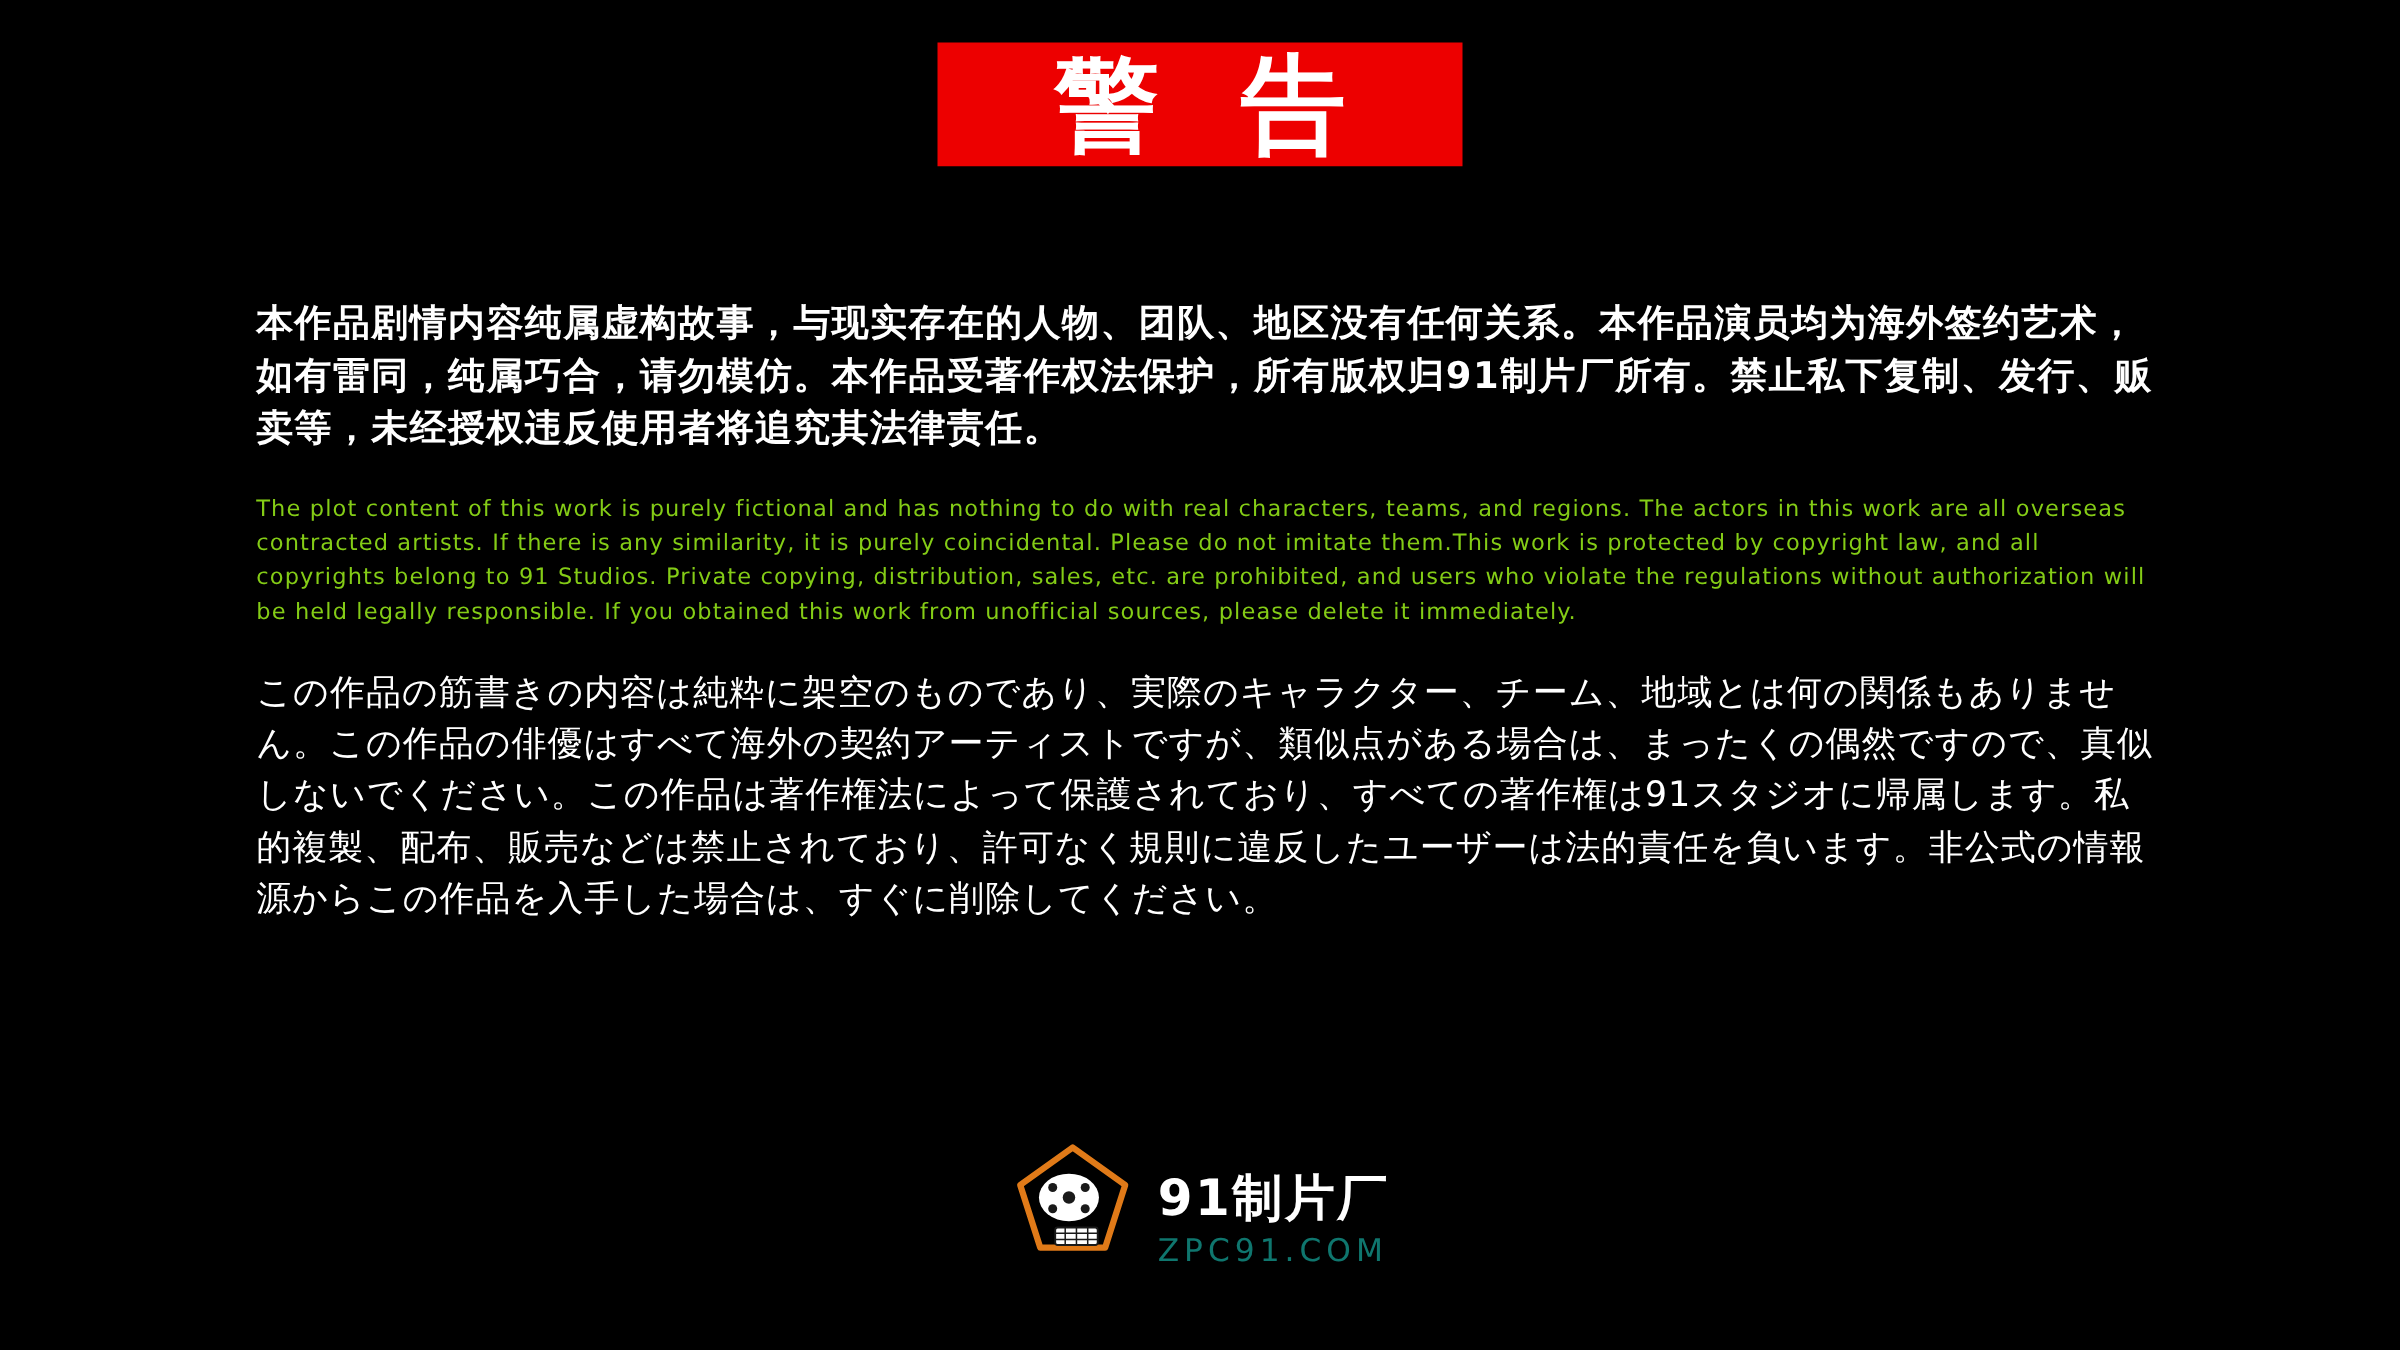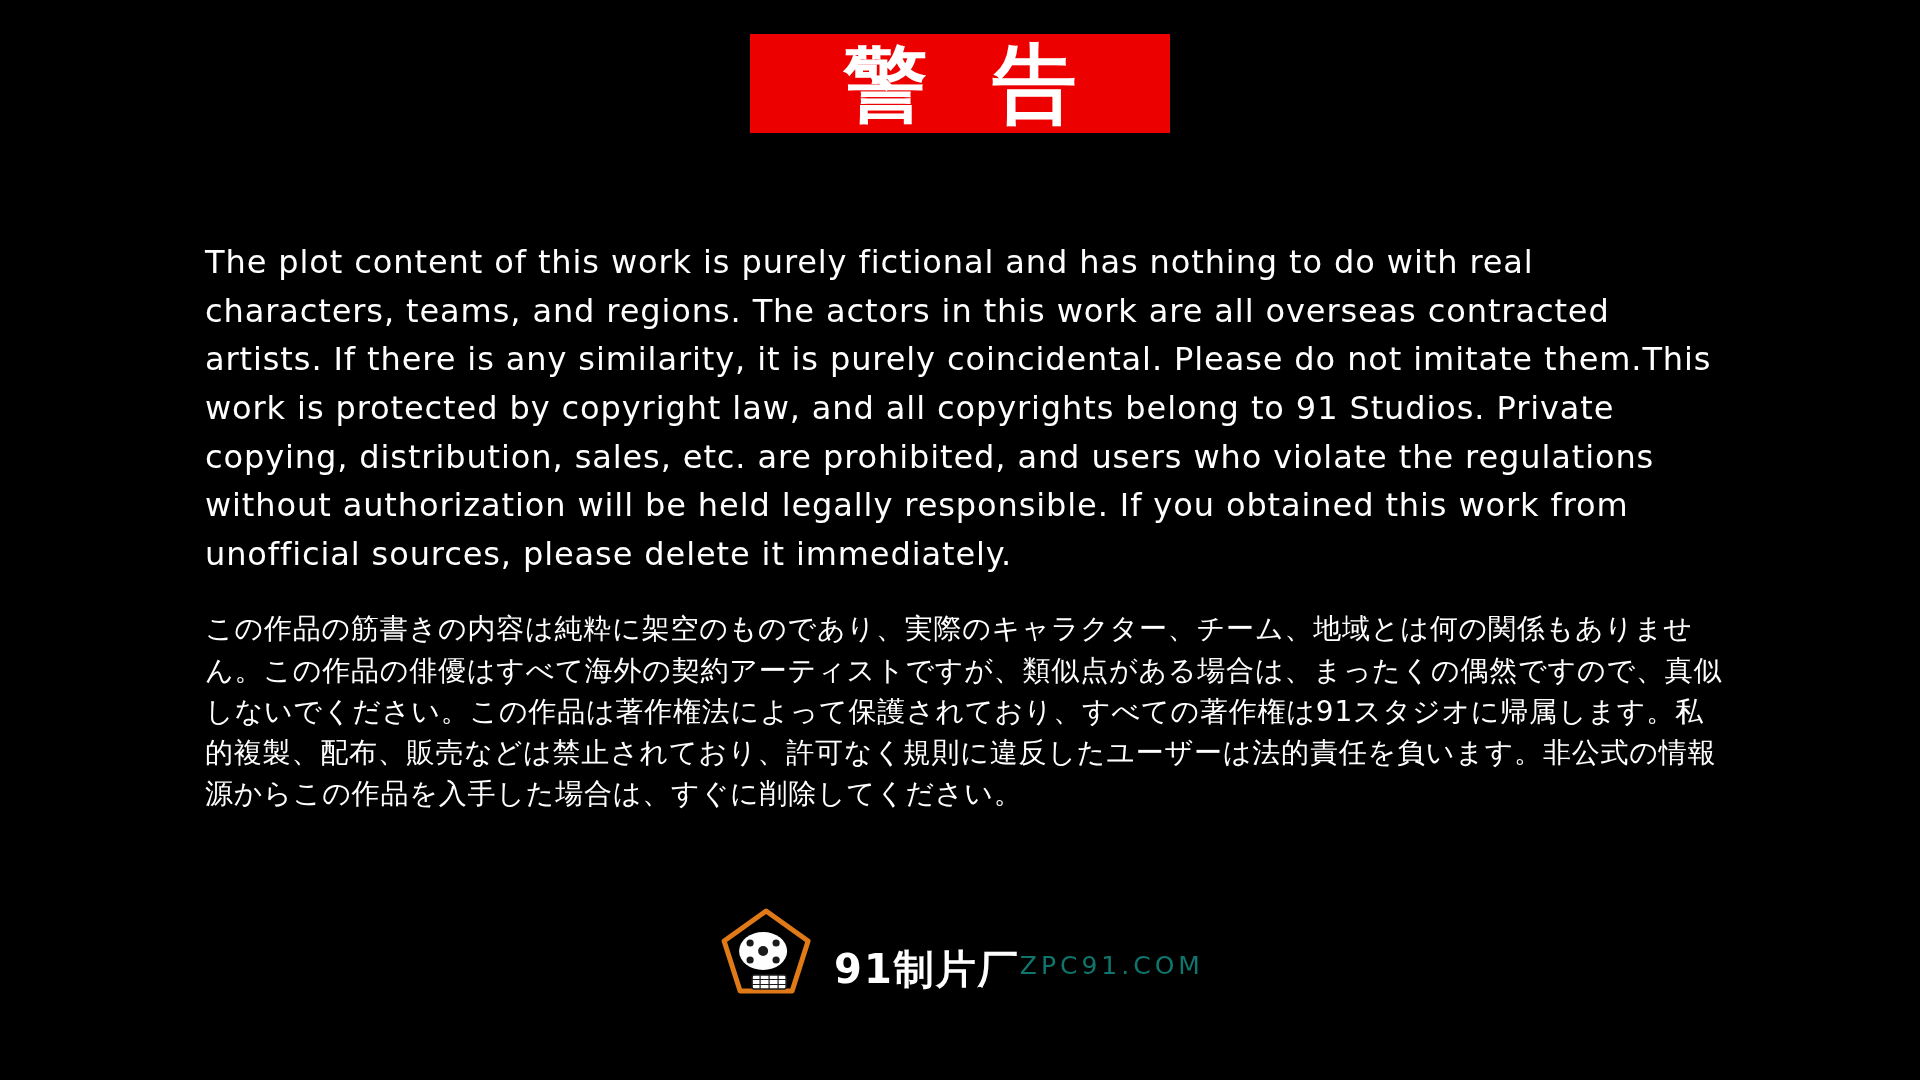--- a/index.html
+++ b/index.html
@@ -58,25 +58,25 @@
     margin-top: 30px;
   }
   .zh {
     font-size: 29.5px;
     font-weight: bold;
     line-height: 1.42;
     letter-spacing: 1.2px;
     color: #ffffff;
   }
   .en {
-    font-size: 32px;
+    font-size: 18px;
     font-weight: normal;
     line-height: 1.52;
     letter-spacing: 0.9px;
-    color: #ffffff;
+    color: #84cc16;
   }
   .ja {
     font-size: 28px;
     font-weight: normal;
     line-height: 1.47;
     letter-spacing: 0.8px;
     color: #ffffff;
   }
   
   .logo-area {
@@ -88,21 +88,21 @@
     align-items: center;
     gap: 18px;
   }
   .logo-mark {
     width: 100px;
     height: 100px;
     position: relative;
   }
   .logo-text-wrap {
     display: flex;
-    flex-direction: row;
+    flex-direction: column;
     justify-content: center;
     padding-bottom: 4px;
     margin-top: 32px;
   }
   .brand-name {
     font-size: 40px;
     font-weight: bold;
     color: #ffffff;
     letter-spacing: 2px;
     line-height: 1.12;
@@ -119,20 +119,21 @@
 </head>
 <body>
 
 <div class="screen">
 
   <div class="warning-banner">
     <div class="warning-text">警 告</div>
   </div>
 
   <div class="content">
+    <p class="para zh">本作品剧情内容纯属虚构故事，与现实存在的人物、团队、地区没有任何关系。本作品演员均为海外签约艺术，如有雷同，纯属巧合，请勿模仿。本作品受著作权法保护，所有版权归91制片厂所有。禁止私下复制、发行、贩卖等，未经授权违反使用者将追究其法律责任。</p>
     <p class="para en">The plot content of this work is purely fictional and has nothing to do with real characters, teams, and regions. The actors in this work are all overseas contracted artists. If there is any similarity, it is purely coincidental. Please do not imitate them.This work is protected by copyright law, and all copyrights belong to 91 Studios. Private copying, distribution, sales, etc. are prohibited, and users who violate the regulations without authorization will be held legally responsible. If you obtained this work from unofficial sources, please delete it immediately.</p>
     <p class="para ja">この作品の筋書きの内容は純粋に架空のものであり、実際のキャラクター、チーム、地域とは何の関係もありません。この作品の俳優はすべて海外の契約アーティストですが、類似点がある場合は、まったくの偶然ですので、真似しないでください。この作品は著作権法によって保護されており、すべての著作権は91スタジオに帰属します。私的複製、配布、販売などは禁止されており、許可なく規則に違反したユーザーは法的責任を負います。非公式の情報源からこの作品を入手した場合は、すぐに削除してください。</p>
   </div>
 
   <div class="logo-area">
     <div class="logo-mark">
       <svg width="100" height="100" viewBox="0 0 100 100" aria-hidden="true">
         <polygon points="50,6 92,36 76,86 24,86 8,36" fill="none" stroke="#e07a18" stroke-width="5" stroke-linejoin="round"></polygon>
         <ellipse cx="47" cy="46" rx="24" ry="19" fill="#ffffff"></ellipse>
         <circle cx="47" cy="46" r="5" fill="#1a1a1a"></circle>

